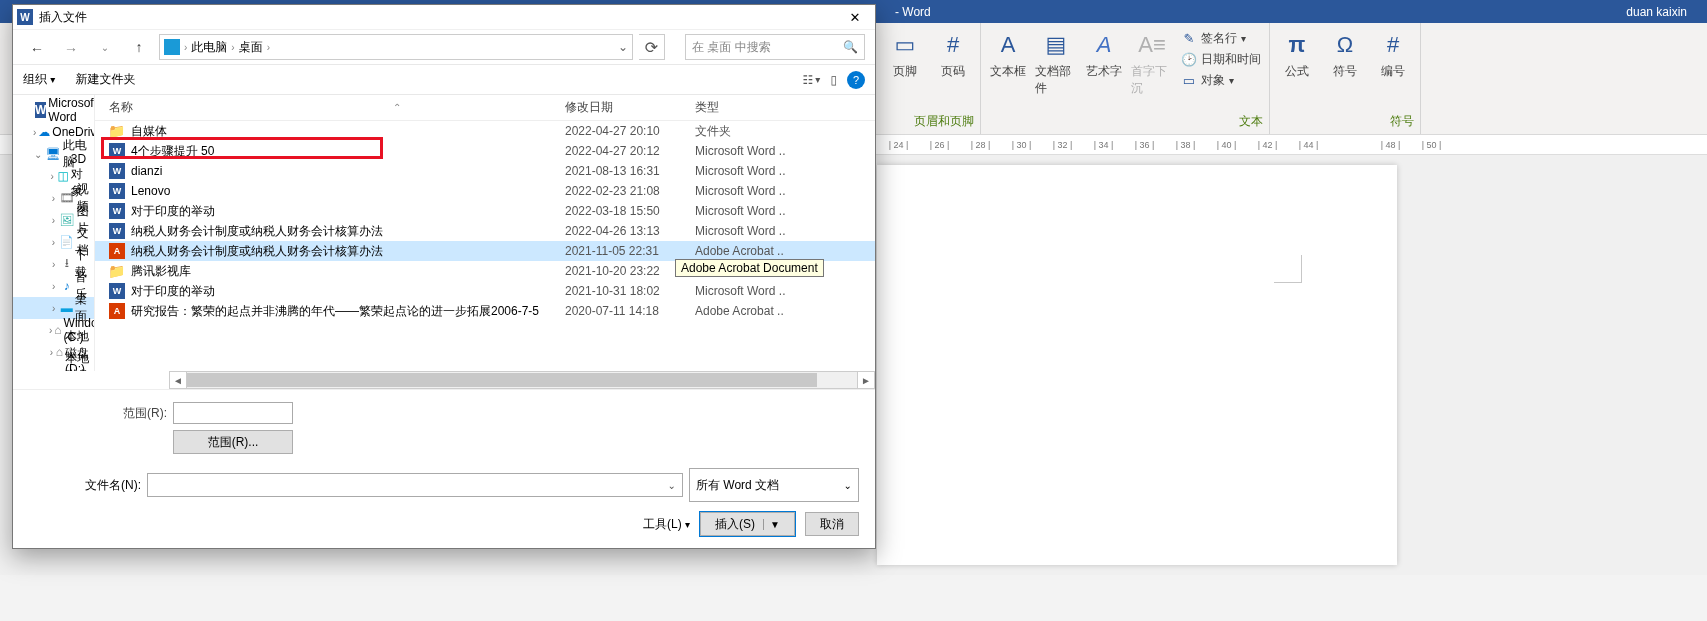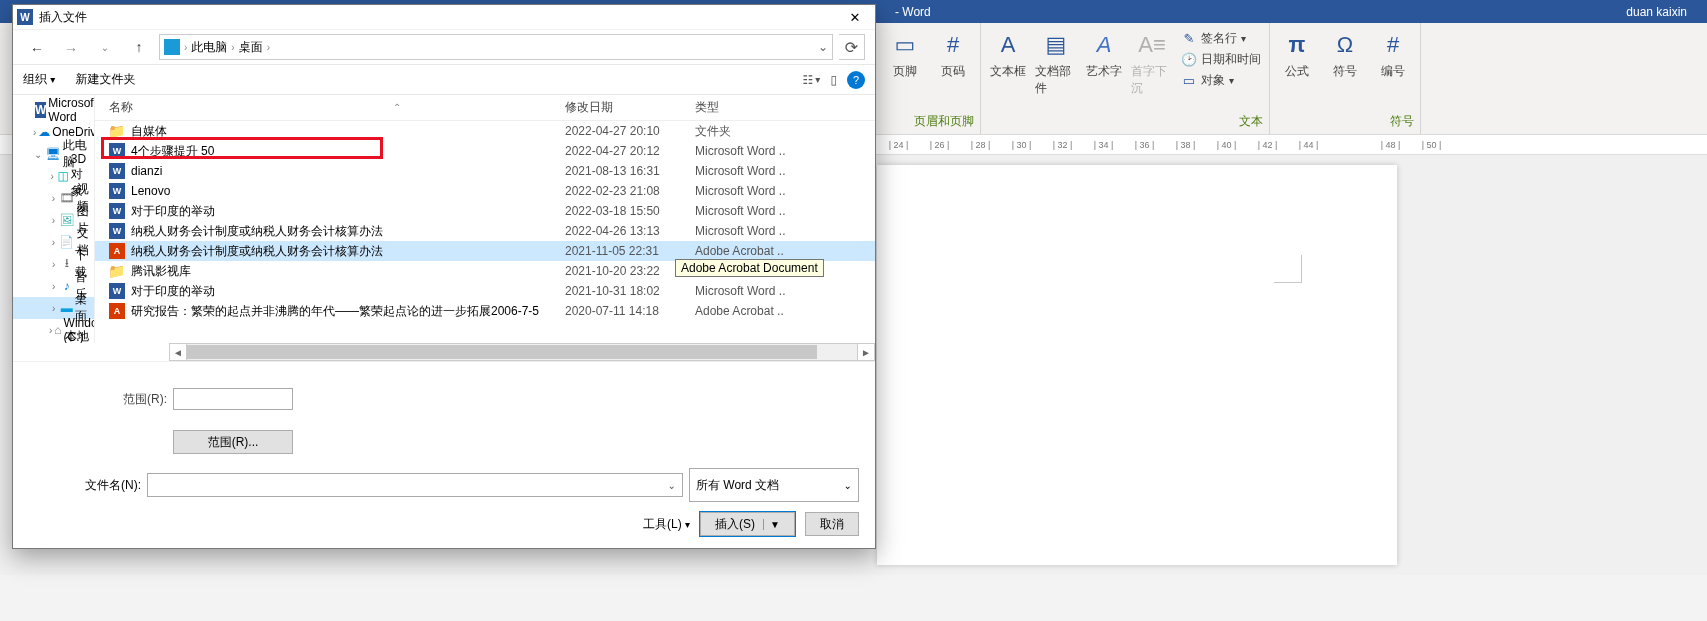--- a/index.html
+++ b/index.html
@@ -94,21 +94,21 @@
   .red-box { position:absolute; border:3px solid #e81123; pointer-events:none; }
 
   .tooltip { position:absolute; background:#ffffe1; border:1px solid #767676; font-size:12px; padding:1px 5px; z-index:10; }
 
   .hscroll { height:18px; margin-left:156px; display:flex; align-items:center; }
   .hscroll .arrow{ width:18px; height:18px; border:1px solid #ccc; display:flex;align-items:center;justify-content:center;font-size:10px;color:#666;}
   .hscroll .track{ flex:1; height:18px; border:1px solid #ccc; border-left:none; border-right:none; background:#f0f0f0; position:relative;}
   .hscroll .thumb{ position:absolute; top:1px; left:0; height:14px; width:94%; background:#c8c8c8;}
 
   .dlg-footer { padding: 6px 16px 12px; border-top: 1px solid #eee; font-size:12px; }
-  .ft-row { display:flex; align-items:center; gap:6px; margin-top:20px;}
+  .ft-row { display:flex; align-items:center; gap:6px; margin-top:6px;}
   .ft-row .lbl { width: 64px; text-align:right; color:#444;}
   .ft-row input[type=text]{ border:1px solid #aaa; height:22px; padding:0 4px; font-size:12px;}
   .range-inp { width:120px; }
   .btn { border:1px solid #adadad; background:#e1e1e1; height:24px; padding:0 14px; cursor:pointer; font-size:12px; display:flex; align-items:center; gap:4px;}
   .btn.default { box-shadow: 0 0 0 1px #0078d4; }
   .filter-sel { width:170px; height:32px; border:1px solid #aaa; display:flex; align-items:center; padding:16px 6px; justify-content:space-between;}
   .tools-row{ display:flex; justify-content:flex-end; gap:10px; margin-top:10px; align-items:center;}
   .split-caret{ border-left:1px solid #999; padding-left:6px; margin-left:4px; font-size:10px;}
 </style>
 </head>
@@ -236,20 +236,24 @@
       <span class="mini-ico"></span>
       <span class="sep">›</span>
       <span>此电脑</span>
       <span class="sep">›</span>
       <span>桌面</span>
       <span class="sep">›</span>
       <span class="dropdown-caret">⌄</span>
     </div>
     <div class="refresh">⟳</div>
 
+    <div class="search">
+      <span>在 桌面 中搜索</span>
+      <span class="srch-ico">🔍</span>
+    </div>
   </div>
 
   <div class="dlg-toolbar">
     <span><span>组织</span> <span style="font-size:10px;">▾</span></span>
     <span>新建文件夹</span>
     <div class="ritems">
       <span class="rbtn">☷ <span style="font-size:10px;">▾</span></span>
       <span class="rbtn">▯</span>
       <span class="help">?</span>
     </div>

